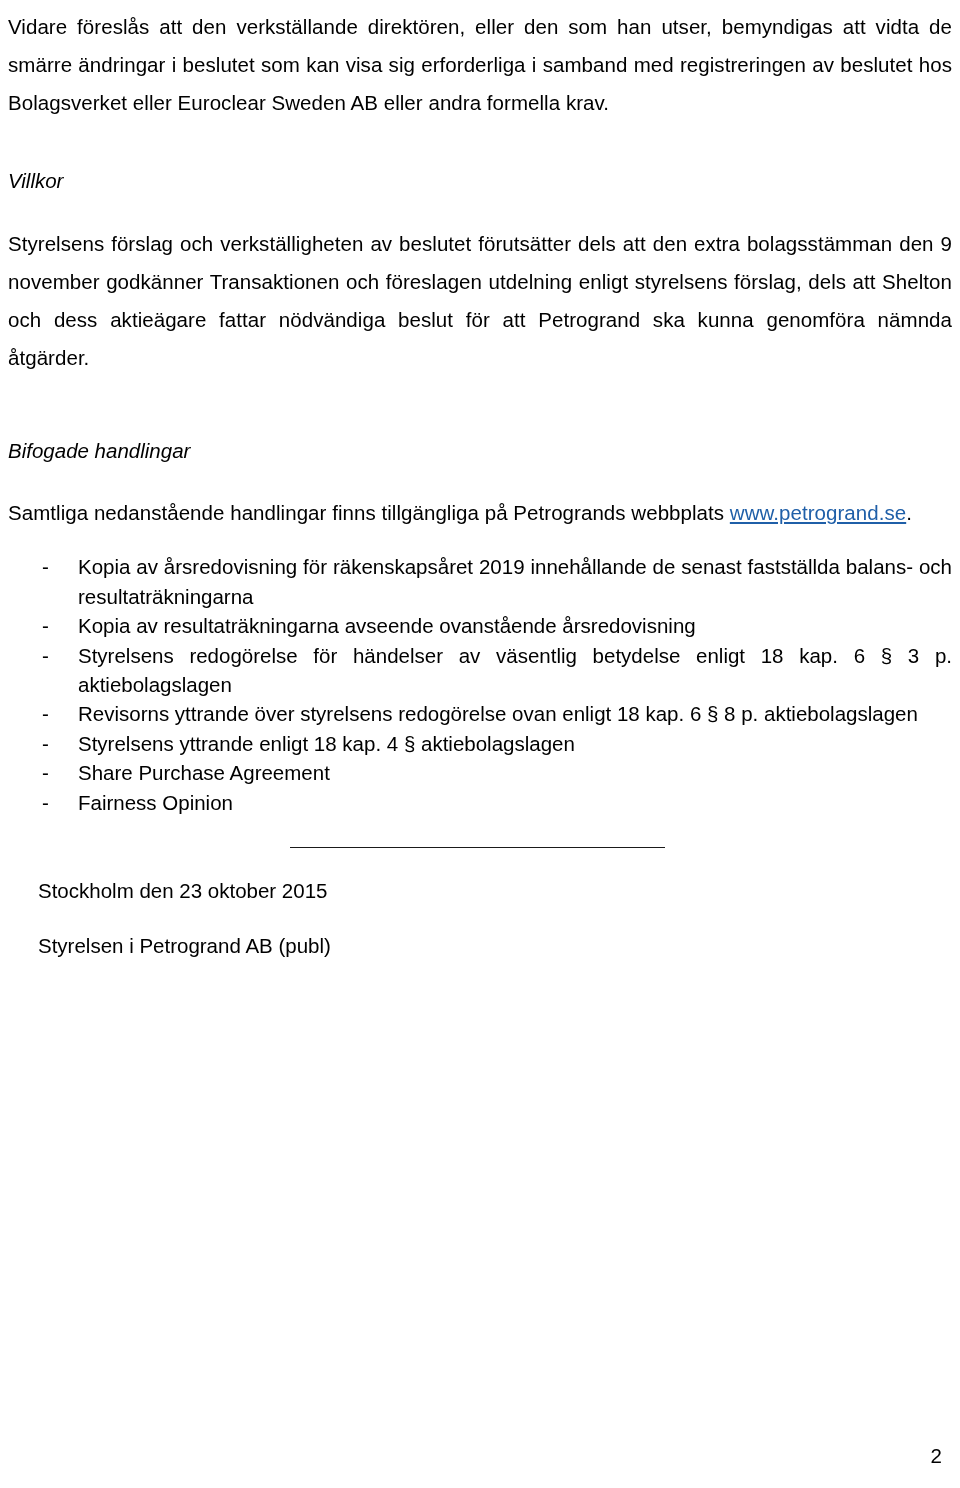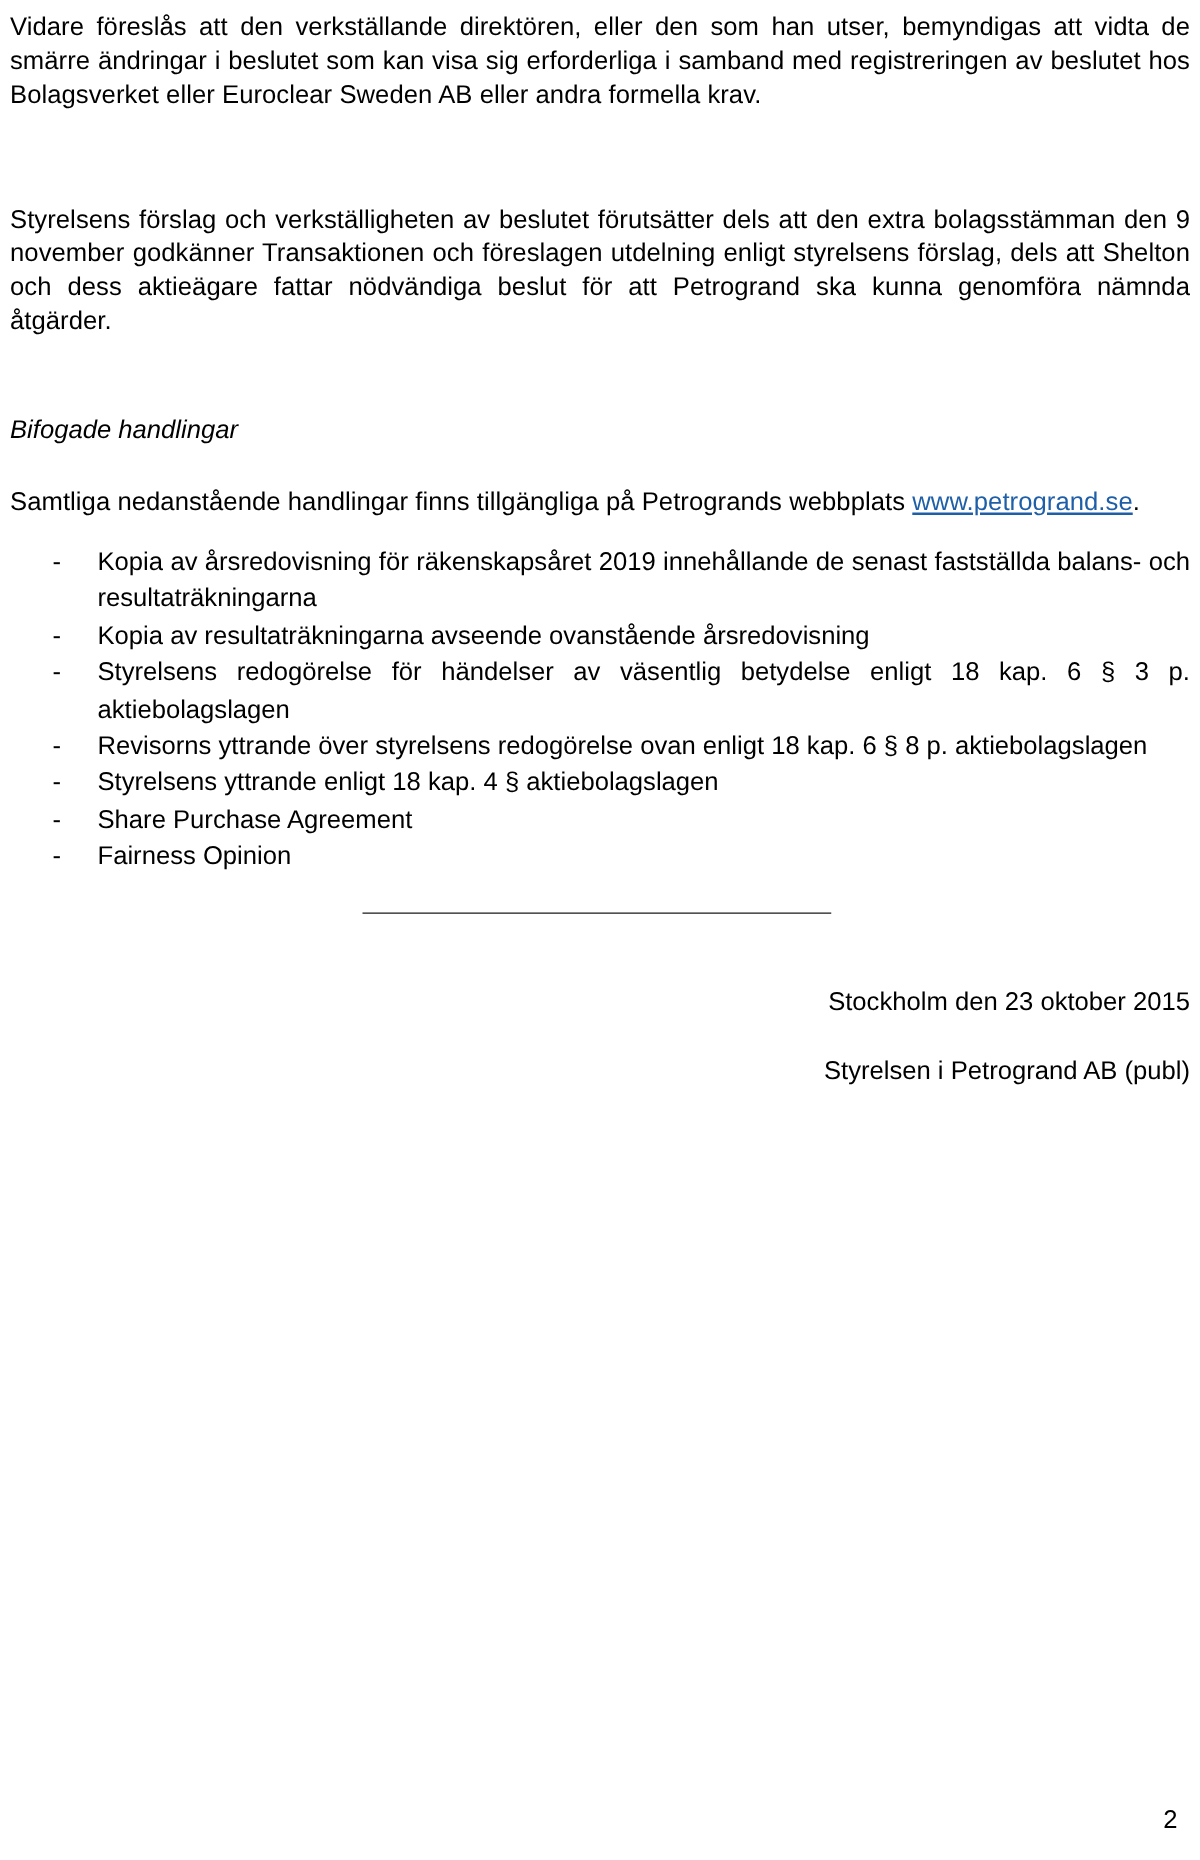--- a/index.html
+++ b/index.html
@@ -23,21 +23,21 @@
   .content {
     position: absolute;
     left: 8px;
     top: 8px;
     width: 944px;
   }
 
   
   .para {
     font-size: 20.5px;
-    line-height: 27px;
+    line-height: 38px;
     text-align: justify;
     text-justify: inter-word;
     margin: 0;
     color: #000000;
     letter-spacing: 0.05px;
   }
 
   
   .subhead {
     font-size: 20.5px;
@@ -88,22 +88,22 @@
   }
   .sig-rule {
     display: block;
     width: 375px;
     height: 0;
     border: 0;
     border-top: 1.6px solid #1a1a1a;
     margin: 0 auto 0 282px;
   }
   .sig-block {
-    margin-top: 56px;
-    text-align: right;
+    margin-top: 28px;
+    text-align: left;
   }
   .sig-line {
     font-size: 20.5px;
     line-height: 29.4px;
     color: #000000;
     margin-left: 30px;
   }
   .sig-spacer { height: 26px; }
 
   .page-number {
@@ -118,20 +118,21 @@
 </head>
 <body>
 
 <div class="page">
   <div class="content">
 
     <p class="para">Vidare föreslås att den verkställande direktören, eller den som han utser, bemyndigas att vidta de smärre ändringar i beslutet som kan visa sig erforderliga i samband med registreringen av beslutet hos Bolagsverket eller Euroclear Sweden AB eller andra formella krav.</p>
 
     <div class="gap-44"></div>
 
+    <p class="subhead">Villkor</p>
 
     <div class="gap-29"></div>
 
     <p class="para">Styrelsens förslag och verkställigheten av beslutet förutsätter dels att den extra bolagsstämman den 9 november godkänner Transaktionen och föreslagen utdelning enligt styrelsens förslag, dels att Shelton och dess aktieägare fattar nödvändiga beslut för att Petrogrand ska kunna genomföra nämnda åtgärder.</p>
 
     <div class="gap-29"></div>
 
 
     <div class="gap-29"></div>
 

